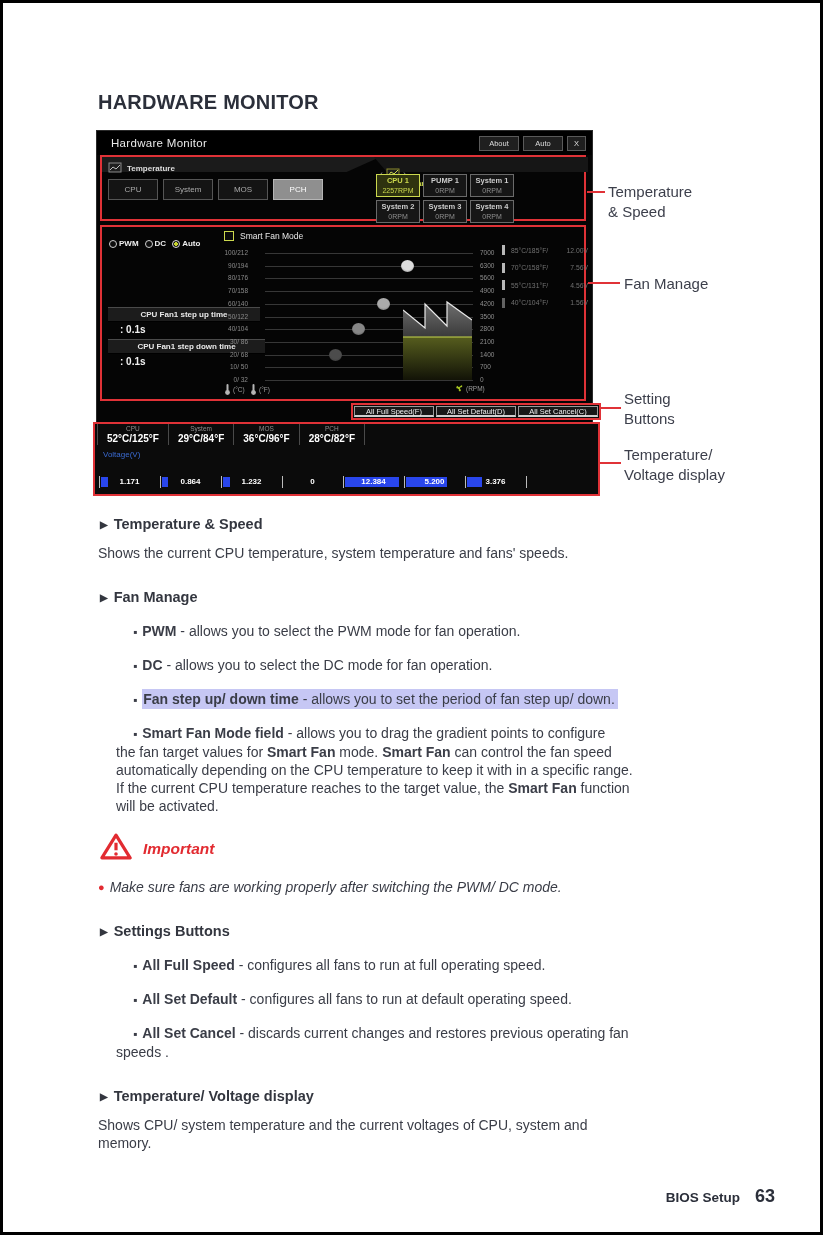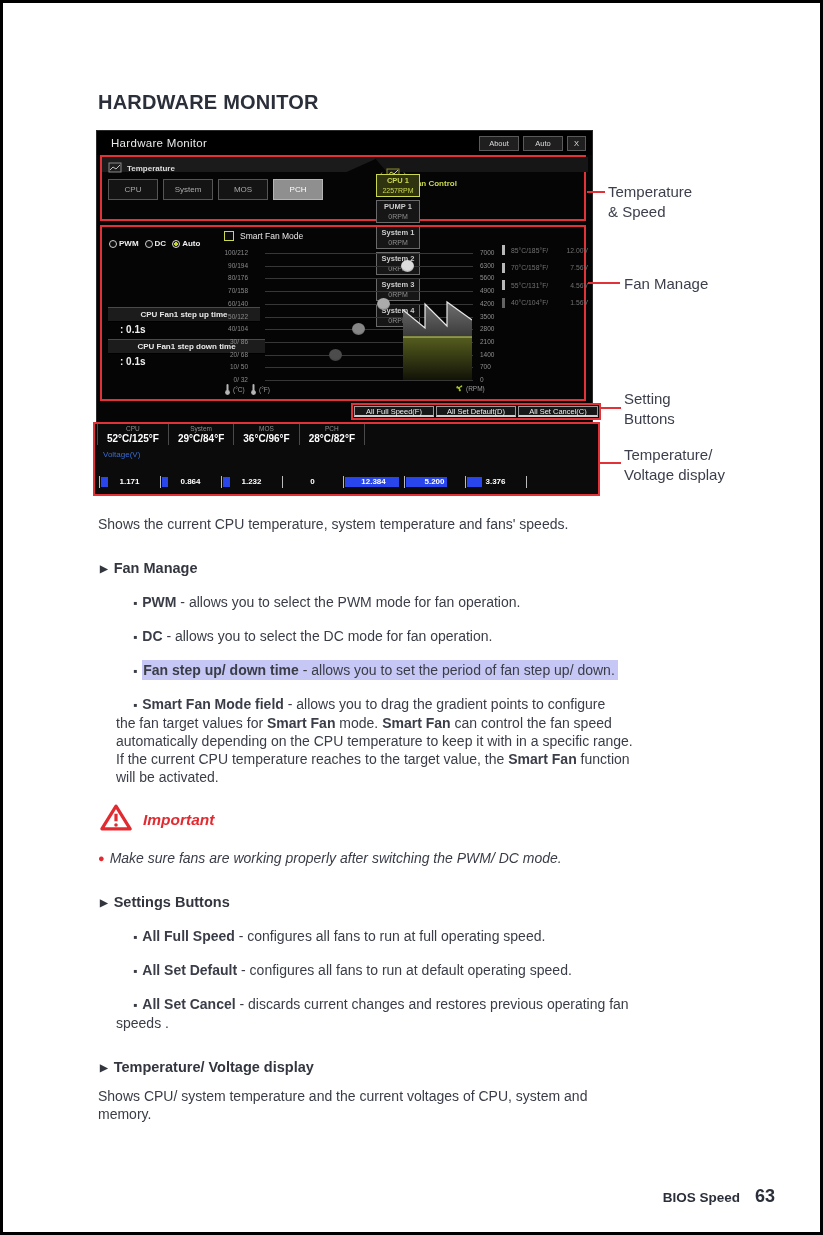--- a/index.html
+++ b/index.html
@@ -38,21 +38,21 @@
   .tp-title{ color:#ddd; font-size:8px; font-weight:bold; }
   .tabs { position:absolute; left:6px; top:22px; display:flex; gap:5px; }
   .tab  { width:50px; height:21px; background:#141414; border:1px solid #555; color:#aaa;
           font-size:8px; text-align:center; line-height:19px; }
   .tab.act { background:#8f8f8f; border-color:#b5b5b5; color:#fff; }
   .fc-wedge { position:absolute; left:272px; top:0; width:214px; height:15px; background:#161616;
               clip-path:polygon(0 0,100% 0,100% 100%,6% 100%); }
   .fc-head { position:absolute; left:278px; top:2px; display:flex; align-items:center; gap:3px; }
   .chev { color:#9a9a9a; font-size:9px; line-height:10px; }
   .fc-title { color:#ccd94e; font-size:8px; font-weight:bold; margin-left:3px;margin-top:20px; }
-  .fans { position:absolute; left:274px; top:17px; width:176px; display:flex; flex-wrap:wrap; gap:3px;flex-direction:column; }
+  .fans { position:absolute; left:274px; top:17px; width:176px; display:flex; flex-wrap:wrap; gap:3px; }
   .fan  { width:44px; height:23px; background:#161616; border:1px solid #6a6a6a; text-align:center; }
   .fan .fname { display:block; color:#ccc; font-size:7.5px; font-weight:bold; line-height:11px; }
   .fan .frpm  { display:block; color:#8f8f8f; font-size:7px; line-height:9px; }
   .fan.act { background:#2f330f; border-color:#ccd94e; }
   .fan.act .fname, .fan.act .frpm { color:#ccd94e; }
 
   
   .fm-left { position:absolute; left:0; top:0; width:163px; height:100%; }
   .modes { position:absolute; left:7px; top:12px; display:flex; gap:6px; align-items:center; }
   .mode  { display:flex; align-items:center; gap:2px; }
@@ -405,20 +405,21 @@
       <div class="albl" style="left: 605px; top: 179px;">Temperature<br>&amp; Speed</div>
       <div class="aline" style="left: 585px; top: 279px; width: 32px;"></div>
       <div class="albl" style="left: 621px; top: 271px;">Fan Manage</div>
       <div class="aline" style="left: 598px; top: 404px; width: 20px;"></div>
       <div class="albl" style="left: 621px; top: 386px;">Setting<br>Buttons</div>
       <div class="aline" style="left: 597px; top: 459px; width: 21px;"></div>
       <div class="albl" style="left: 621px; top: 442px;">Temperature/<br>Voltage display</div>
     </div>
 
   <div class="content" id="content">
+      <div class="sec-h"><span class="arr">▶</span><strong>Temperature &amp; Speed</strong></div>
       <div class="sec-p">Shows the current CPU temperature, system temperature and fans' speeds.</div>
       <div class="sec-h"><span class="arr">▶</span><strong>Fan Manage</strong></div>
       <div class="sec-b1"><span class="mk">▪</span><strong>PWM</strong> - allows you to select the PWM mode for fan operation.</div>
       <div class="sec-b1"><span class="mk">▪</span><strong>DC</strong> - allows you to select the DC mode for fan operation.</div>
       <div class="sec-hl"><span class="mk">▪</span><span class="hlbg"><strong>Fan step up/ down time</strong> - allows you to set the period of fan step up/ down.</span></div>
       <div class="sec-b1"><span class="mk">▪</span><strong>Smart Fan Mode field</strong> - allows you to drag the gradient points to configure<br>the fan target values for <strong>Smart Fan</strong> mode. <strong>Smart Fan</strong> can control the fan speed<br>automatically depending on the CPU temperature to keep it with in a specific range.<br>If the current CPU temperature reaches to the target value, the <strong>Smart Fan</strong> function<br>will be activated.</div>
       <div class="sec-imp">
         <span><svg width="32" height="29" viewBox="0 0 34 30">
             <path d="M17 3 L32 27 L2 27 Z" fill="none" stroke="#e22b31" stroke-width="3.4" stroke-linejoin="round"></path>
             <line x1="17" y1="11" x2="17" y2="19" stroke="#e22b31" stroke-width="3.4"></line>
@@ -429,17 +430,17 @@
       <div class="sec-dot"><span class="rdot">●</span>Make sure fans are working properly after switching the PWM/ DC mode.</div>
       <div class="sec-h"><span class="arr">▶</span><strong>Settings Buttons</strong></div>
       <div class="sec-b1"><span class="mk">▪</span><strong>All Full Speed</strong> - configures all fans to run at full operating speed.</div>
       <div class="sec-b1"><span class="mk">▪</span><strong>All Set Default</strong> - configures all fans to run at default operating speed.</div>
       <div class="sec-b1"><span class="mk">▪</span><strong>All Set Cancel</strong> - discards current changes and restores previous operating fan<br>speeds .</div>
       <div class="sec-h"><span class="arr">▶</span><strong>Temperature/ Voltage display</strong></div>
       <div class="sec-p">Shows CPU/ system temperature and the current voltages of CPU, system and<br>memory.</div>
     </div>
 
   <div class="footer">
-    <span class="f-label">BIOS Speed</span>
+    <span class="f-label">BIOS Setup</span>
     <span class="f-num">63</span>
   </div>
 
 </div>
 
 </body></html>

